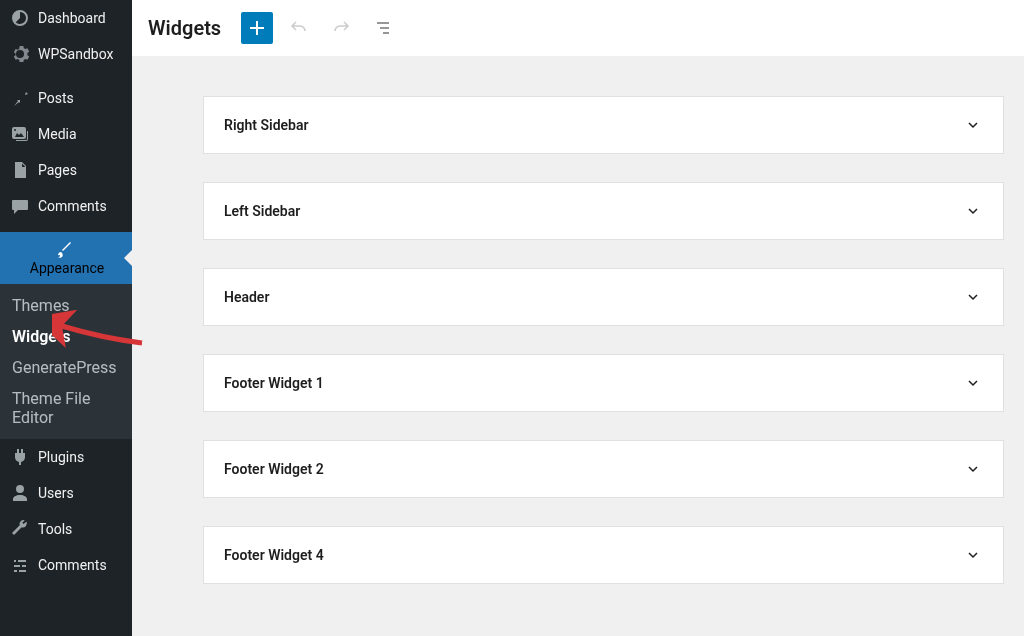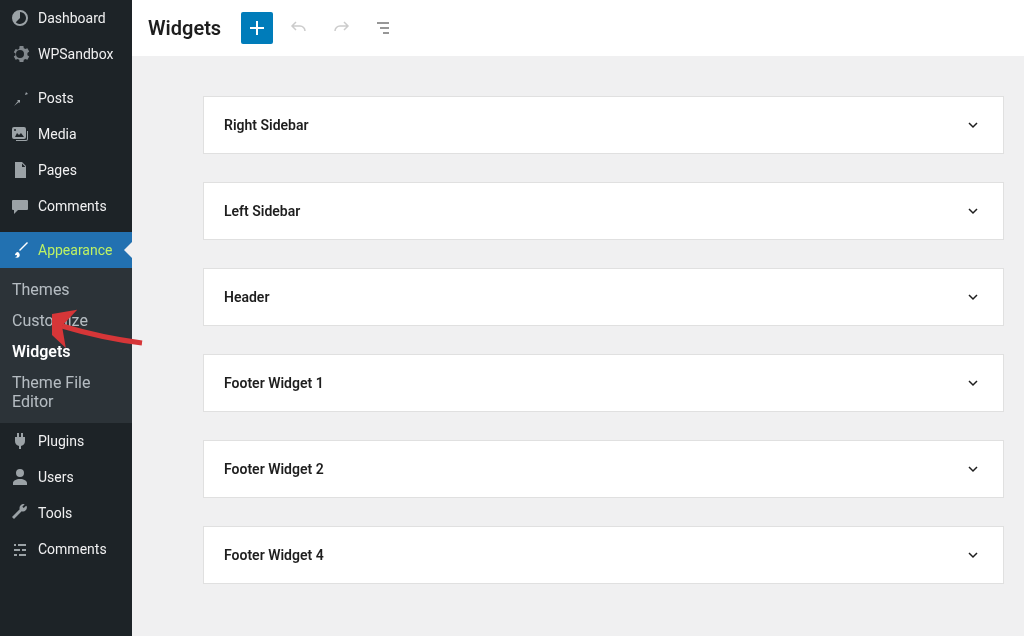--- a/index.html
+++ b/index.html
@@ -29,22 +29,23 @@
       width: 20px;
       height: 20px;
       margin-right: 8px;
       display: flex;
       align-items: center;
       justify-content: center;
       color: rgba(240,246,252,0.6);
     }
     .sidebar-item.active {
       background: #2271b1;
-      color: #bef264;
+      color: #000000;
       position: relative;
+      flex-direction: column;
     }
     .sidebar-item.active .icon { color: #fff; }
     .sidebar-item.active::after {
       content: "";
       position: absolute;
       right: 0;
       top: 50%;
       transform: translateY(-50%);
       border: 8px solid transparent;
       border-right-color: #f0f0f1;
@@ -194,22 +195,22 @@
   <div class="sidebar-item active">
     <span class="icon">
       <svg width="20" height="20" viewBox="0 0 20 20" fill="currentColor">
           <path d="M17 2l1 1-8 8-1-1 8-8zM8 12c-2 0-3 2-3 3s2-1 2 1c0 1-2 1-2 1 1 1 3 1 4 0s1-3 0-4l-1-1z"></path>
         </svg>
     </span>
     <span>Appearance</span>
   </div>
   <div class="sidebar-sub show">
     <div class="sidebar-sub-item">Themes</div>
-    <div class="sidebar-sub-item">Customize</div>
     <div class="sidebar-sub-item current">Widgets</div>
+    <div class="sidebar-sub-item">GeneratePress</div>
     <div class="sidebar-sub-item">Theme File Editor</div>
   </div>
   <div class="sidebar-item">
     <span class="icon">
       <svg width="20" height="20" viewBox="0 0 20 20" fill="currentColor">
           <path d="M7 2v4H5v4a5 5 0 004 4.9V18h2v-3.1A5 5 0 0015 10V6h-2V2h-2v4H9V2H7z"></path>
         </svg>
     </span>
     <span>Plugins</span>
   </div>

